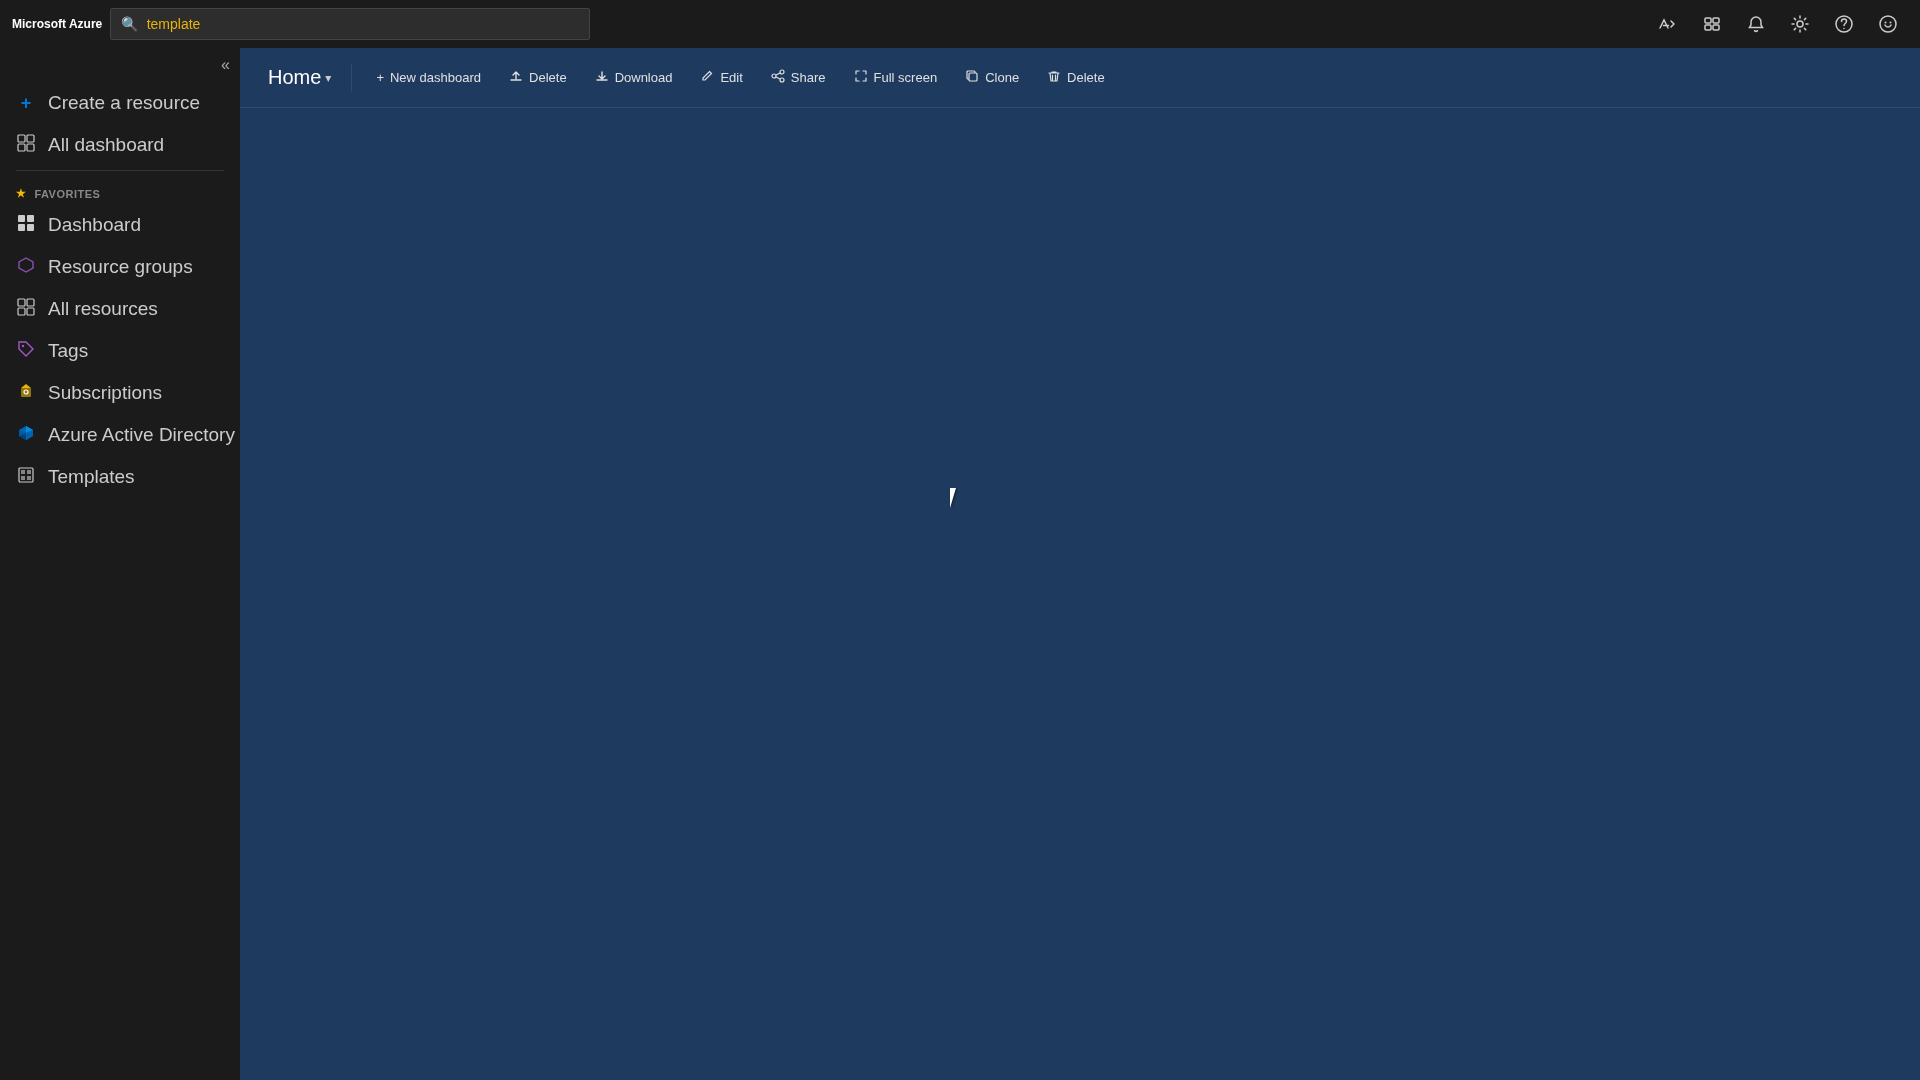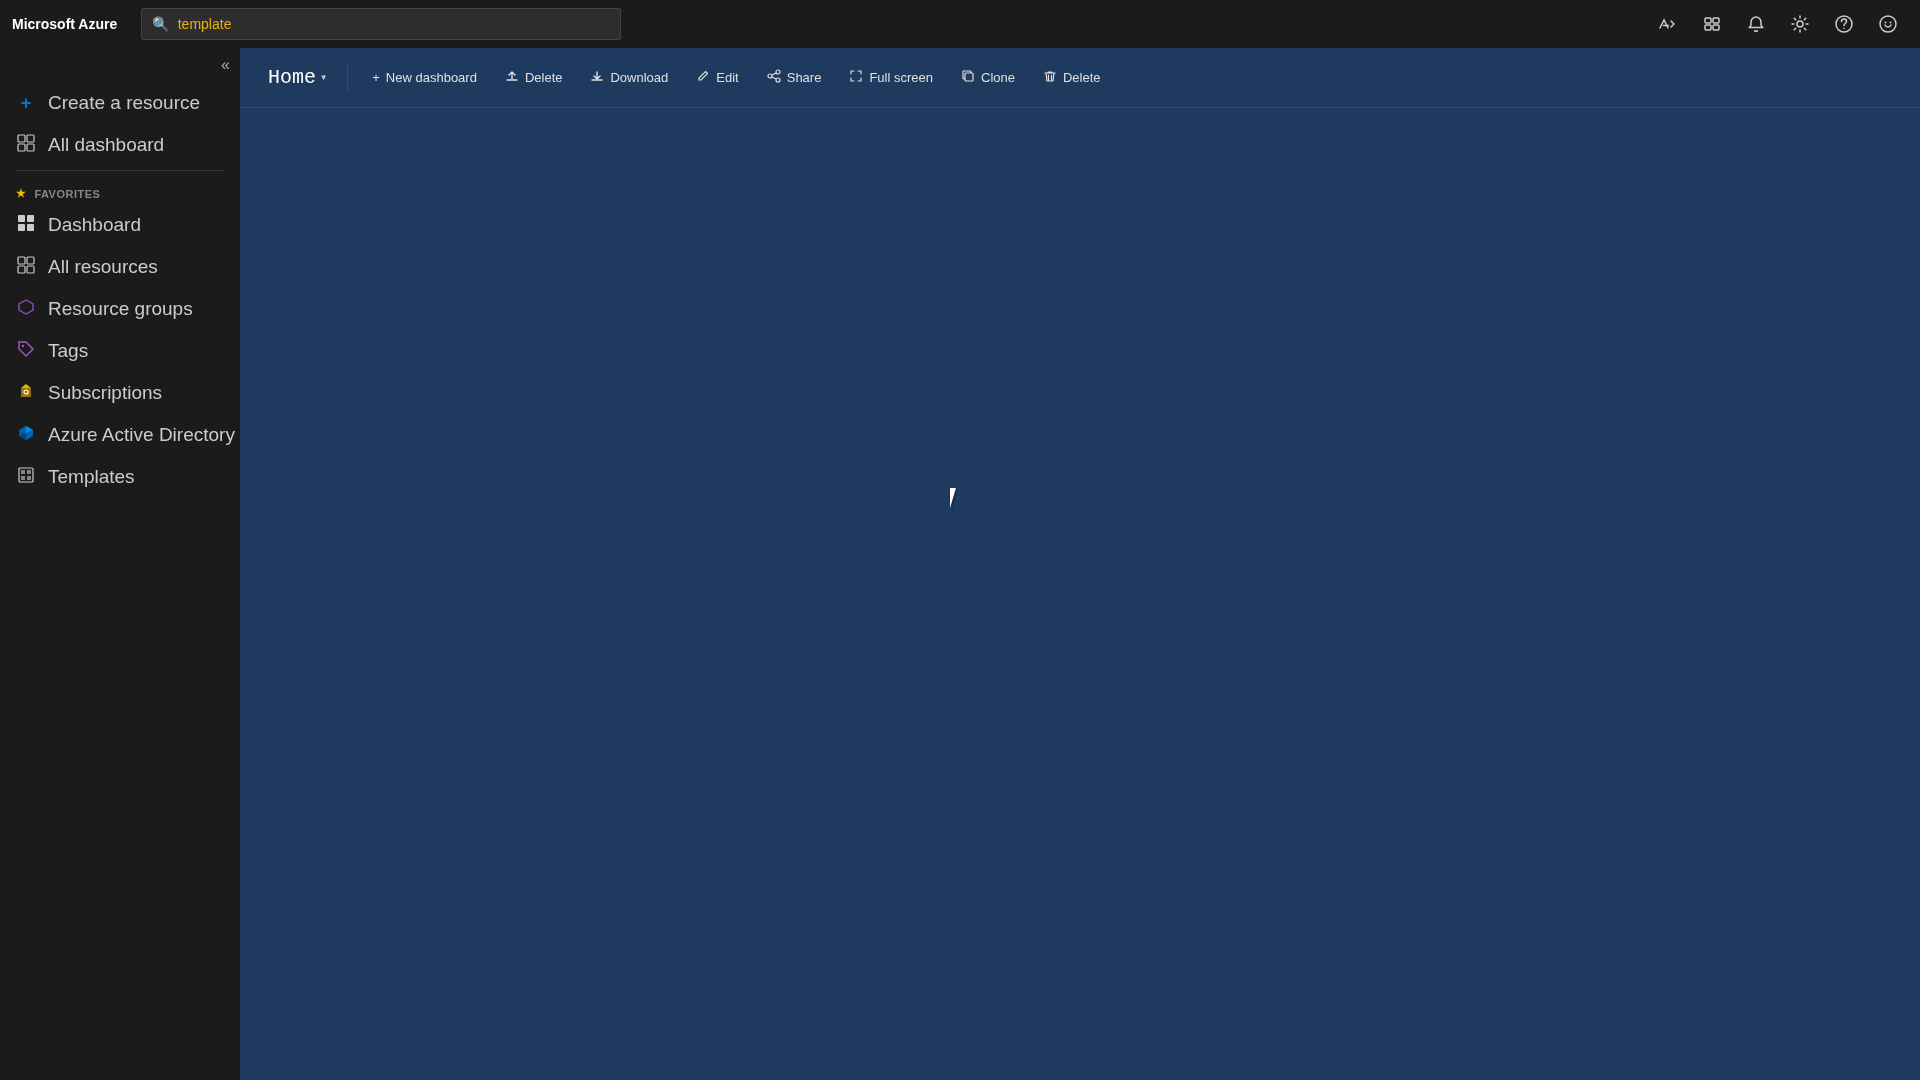--- a/index.html
+++ b/index.html
@@ -20,24 +20,23 @@
       height: 48px;
       display: flex;
       align-items: center;
       padding: 0 12px;
       gap: 8px;
       flex-shrink: 0;
       z-index: 100;
     }
     .topbar-logo {
       color: #fff;
-      font-size: 14px;
+      font-size: 12px;
       font-weight: 600;
       white-space: nowrap;
-      margin-right: 16px;
     }
     .topbar-search {
       background: #2d2d2d;
       border: 1px solid #444;
       border-radius: 2px;
       display: flex;
       align-items: center;
       padding: 0 10px;
       gap: 8px;
       width: 480px;
@@ -159,21 +158,20 @@
     }
     .toolbar-home {
       display: flex;
       align-items: center;
       gap: 4px;
       color: #fff;
       font-size: 20px;
       font-weight: 400;
       cursor: pointer;
       padding: 4px 8px;
-      font-family: Liberation Mono, monospace;
     }
     .toolbar-home .chevron-icon {
       font-size: 12px;
       color: #ccc;
     }
     .toolbar-divider {
       width: 1px;
       height: 28px;
       background: #2a4e72;
       margin: 0 8px;
@@ -314,36 +312,36 @@
           <rect x="1" y="10" width="7" height="7" rx="1" fill="#ccc"></rect>
           <rect x="10" y="10" width="7" height="7" rx="1" fill="#ccc"></rect>
         </svg>
       </span>
       <span class="item-label">Dashboard</span>
     </div>
 
     <div class="sidebar-item">
       <span class="item-icon">
         <svg width="18" height="18" viewBox="0 0 18 18" fill="none">
+          <path d="M9 2L16 6V12L9 16L2 12V6L9 2Z" stroke="#8a4eb3" stroke-width="1.4" fill="none"></path>
+        </svg>
+      </span>
+      <span class="item-label">Resource groups</span>
+    </div>
+
+    <div class="sidebar-item">
+      <span class="item-icon">
+        <svg width="18" height="18" viewBox="0 0 18 18" fill="none">
           <rect x="1" y="1" width="7" height="7" rx="1" stroke="#ccc" stroke-width="1.2" fill="none"></rect>
           <rect x="10" y="1" width="7" height="7" rx="1" stroke="#ccc" stroke-width="1.2" fill="none"></rect>
           <rect x="1" y="10" width="7" height="7" rx="1" stroke="#ccc" stroke-width="1.2" fill="none"></rect>
           <rect x="10" y="10" width="7" height="7" rx="1" stroke="#ccc" stroke-width="1.2" fill="none"></rect>
         </svg>
       </span>
       <span class="item-label">All resources</span>
-    </div>
-
-    <div class="sidebar-item">
-      <span class="item-icon">
-        <svg width="18" height="18" viewBox="0 0 18 18" fill="none">
-          <path d="M9 2L16 6V12L9 16L2 12V6L9 2Z" stroke="#8a4eb3" stroke-width="1.4" fill="none"></path>
-        </svg>
-      </span>
-      <span class="item-label">Resource groups</span>
     </div>
 
     <div class="sidebar-item">
       <span class="item-icon">
         <svg width="18" height="18" viewBox="0 0 18 18" fill="none">
           <path d="M2 2h7l7 7-7 7-7-7V2z" stroke="#a259c4" stroke-width="1.4" fill="none"></path>
           <circle cx="6" cy="6" r="1.2" fill="#a259c4"></circle>
         </svg>
       </span>
       <span class="item-label">Tags</span>

